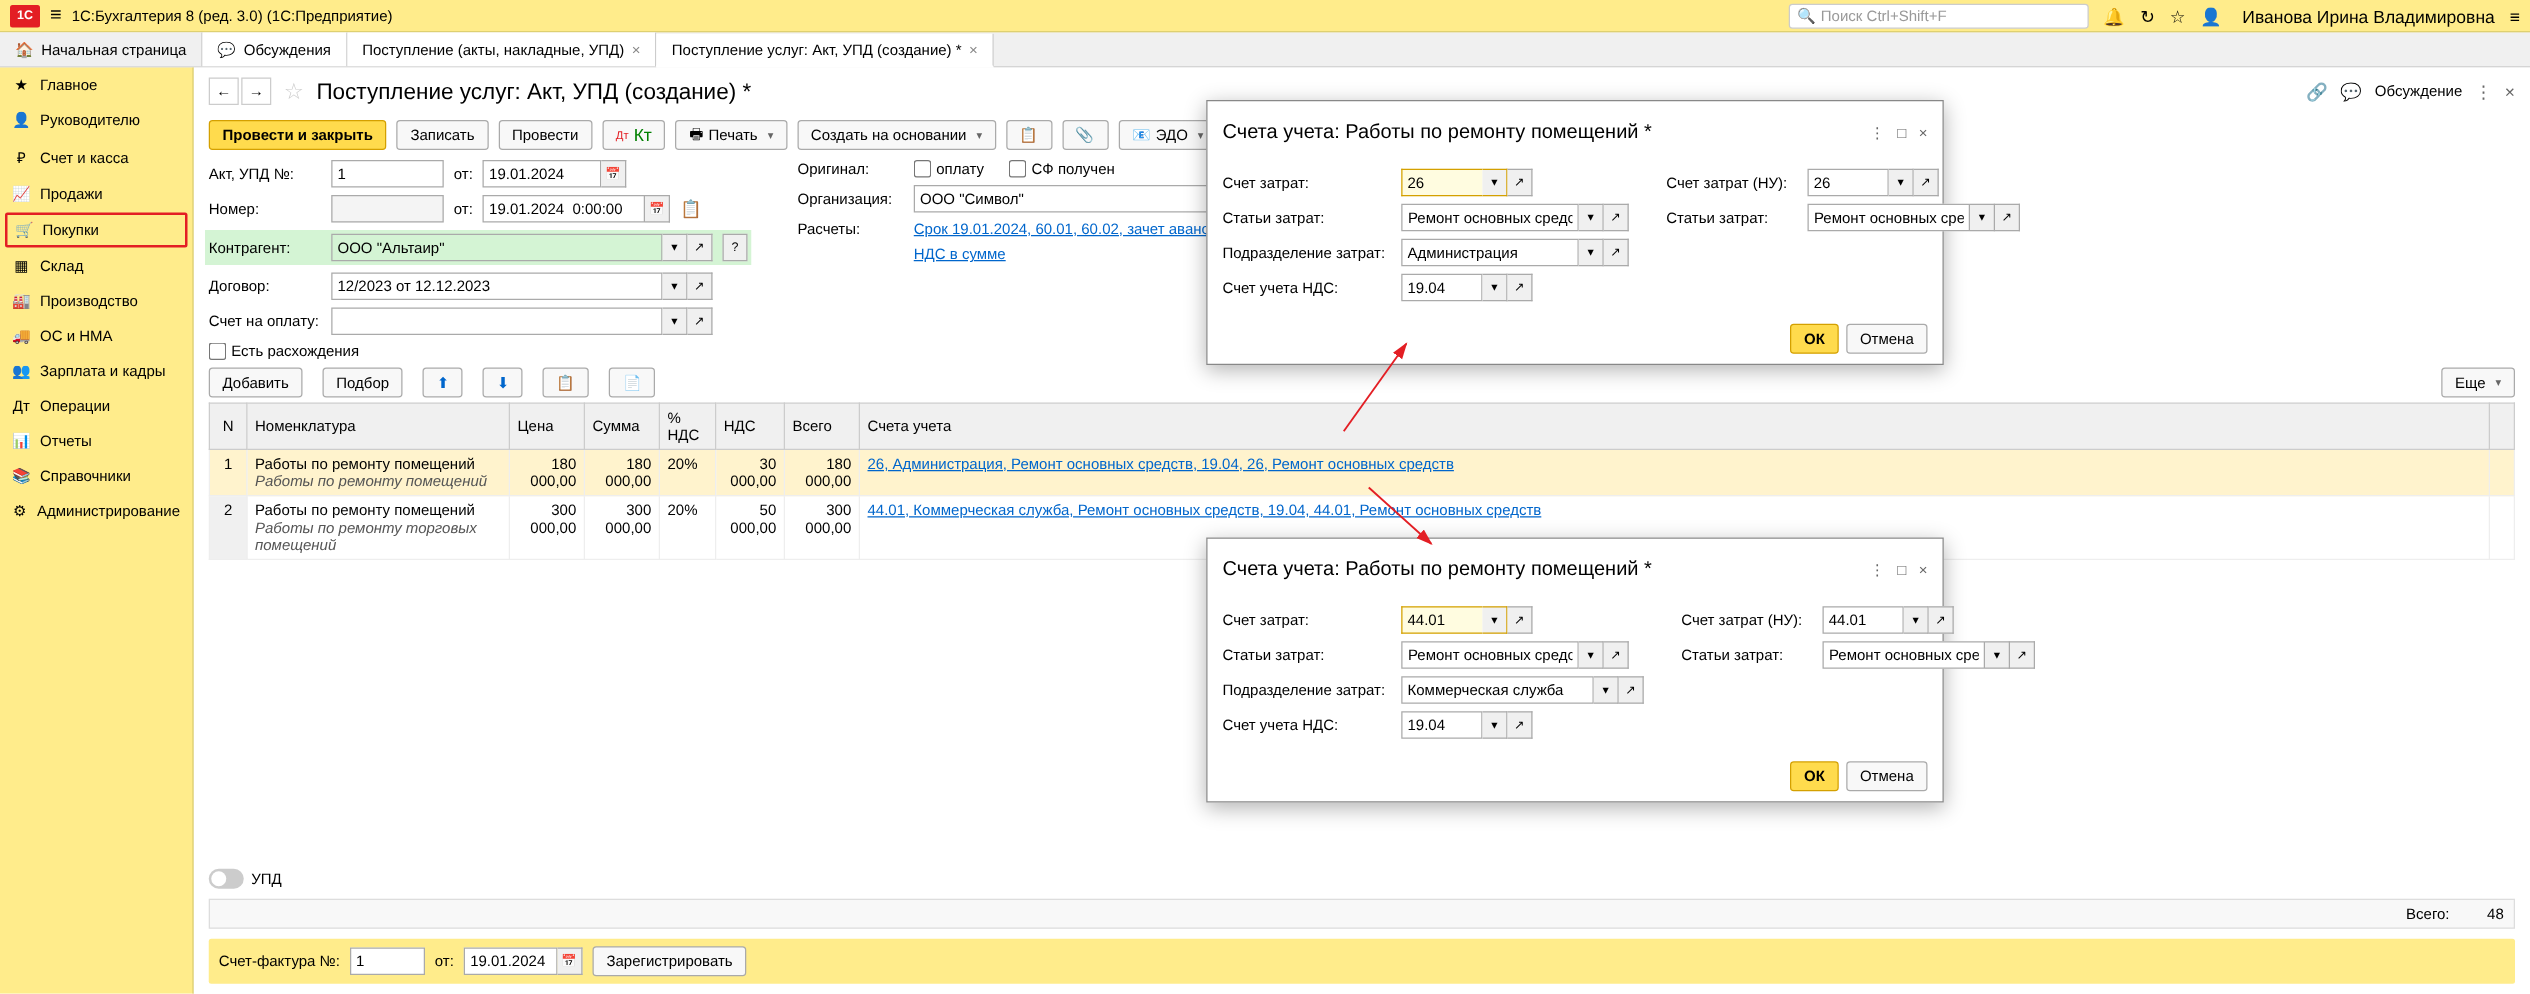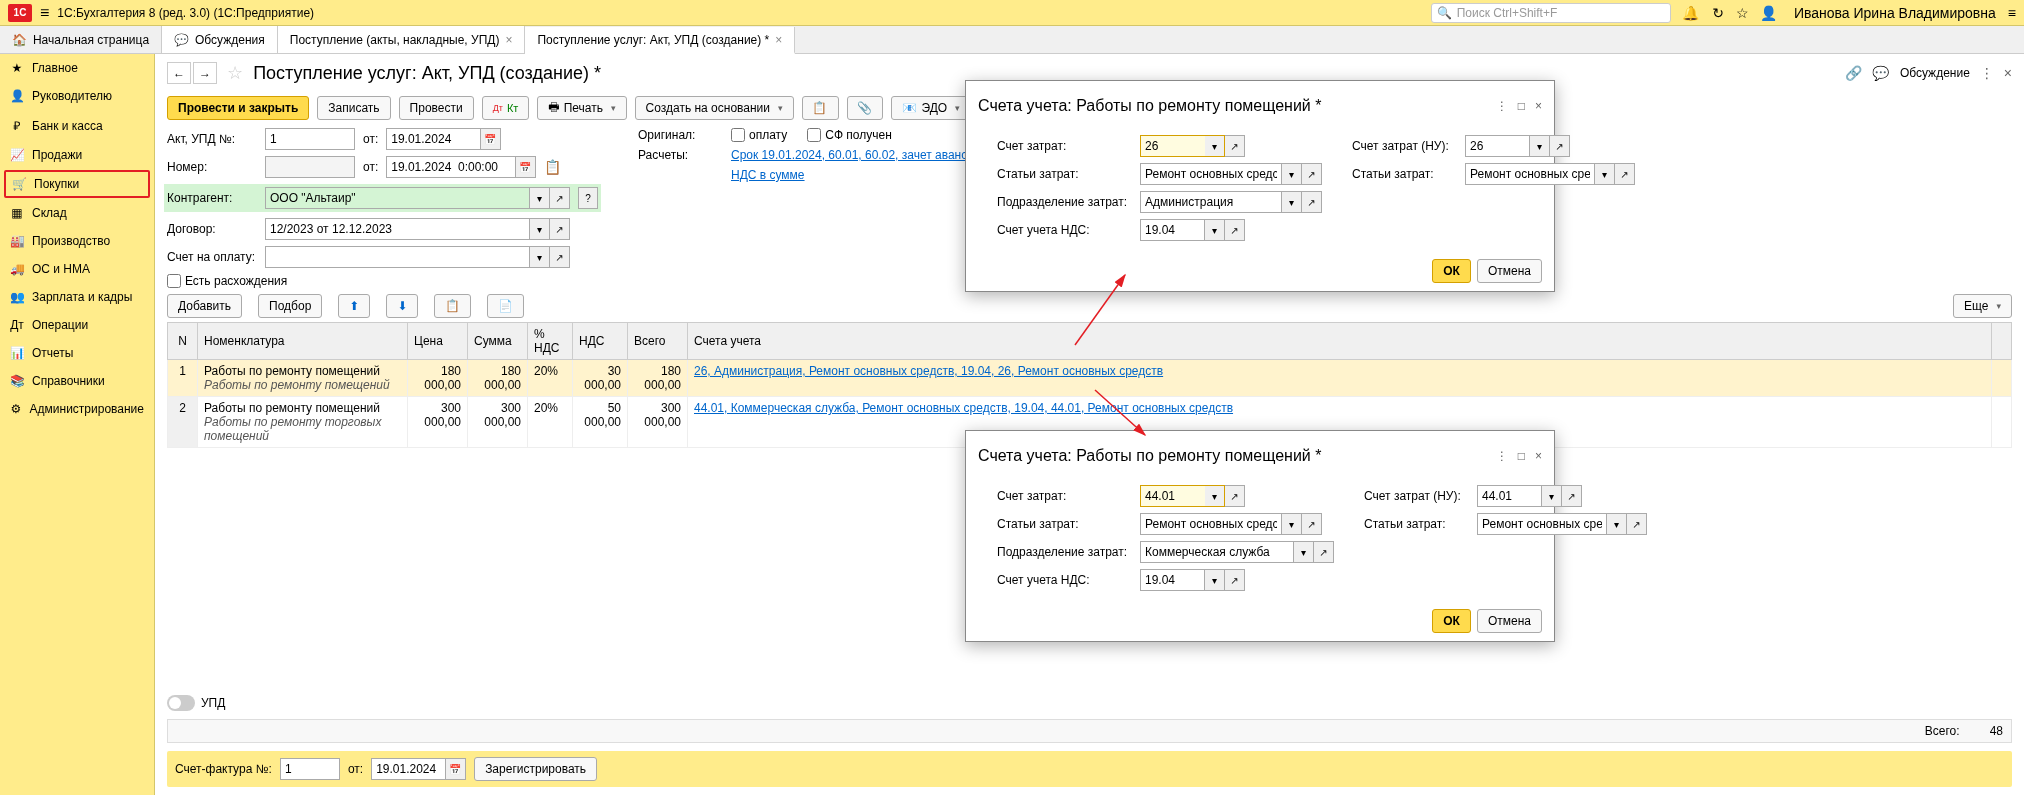--- a/index.html
+++ b/index.html
@@ -86,21 +86,21 @@
 .invoice-row { background: #ffec8b; padding: 6px 8px; display: flex; align-items: center; gap: 8px; border-radius: 2px; }
 
 
 .modal { position: absolute; background: #fff; border: 1px solid #888; box-shadow: 0 4px 16px rgba(0,0,0,0.3); }
 .modal-header { padding: 16px 12px; display: flex; align-items: center; }
 .modal-title { font-size: 16px; font-weight: normal; }
 .modal-header-icons { margin-left: auto; display: flex; gap: 10px; }
 .modal-header-icons span { cursor: pointer; color: #666; }
 .modal-body { padding: 4px 12px; }
 .modal-body .form-row .form-label { width: 135px; }
-.modal-body .two-col { display: flex; gap: 30px; margin-left: 19px; }
+.modal-body .two-col { display: flex; gap: 30px; }
 .modal-footer { padding: 8px 12px; display: flex; justify-content: flex-end; gap: 6px; }
 .input.highlight-yellow { border: 1px solid #d4a000; background: #fffce0; }
 .input-group.hl .input { border-right: none; }
 
 
 .arrow { position: absolute; pointer-events: none; }
 .arrow svg { overflow: visible; }
 </style>
 </head>
 <body>
@@ -148,21 +148,21 @@
     <div class="sidebar-item">
         <span class="sidebar-icon">★</span>
         <span>Главное</span>
       </div>
     <div class="sidebar-item">
         <span class="sidebar-icon">👤</span>
         <span>Руководителю</span>
       </div>
     <div class="sidebar-item">
         <span class="sidebar-icon">₽</span>
-        <span>Банк и касса</span>
+        <span>Счет и касса</span>
       </div>
     <div class="sidebar-item">
         <span class="sidebar-icon">📈</span>
         <span>Продажи</span>
       </div>
     <div class="sidebar-item selected">
         <span class="sidebar-icon">🛒</span>
         <span>Покупки</span>
       </div>
     <div class="sidebar-item">
@@ -216,21 +216,21 @@
         <span class="icon-btn-sm">×</span>
       </div>
     </div>
 
     <div class="toolbar">
       <button class="btn primary">Провести и закрыть</button>
       <button class="btn">Записать</button>
       <button class="btn">Провести</button>
       <button class="btn">
           <span style="color:#e31e24;font-size:9px">Дт</span>
-          <span style="color:#008000;font-size:11px">Кт</span>
+          <span style="color:#008000;font-size:14px">Кт</span>
         </button>
       <button class="btn dropdown">🖶 <span>Печать</span></button>
       <button class="btn dropdown">Создать на основании</button>
       <button class="btn">📋</button>
       <button class="btn">📎</button>
       <button class="btn dropdown">📧 <span>ЭДО</span></button>
     </div>
 
     <div style="display:flex;gap:40px">
       <div style="flex:0 0 auto">
@@ -289,20 +289,28 @@
         <div class="form-row">
           <span class="form-label-wide">Оригинал:</span>
           <label class="checkbox">
               <input type="checkbox" style="">
               <span>оплату</span>
             </label>
           <label class="checkbox" style="margin-left:12px">
               <input type="checkbox" style="">
               <span>СФ получен</span>
             </label>
+        </div>
+        <div class="form-row">
+          <span class="form-label-wide">Организация:</span>
+          <div class="input-group">
+              <input class="input org" value="ООО &quot;Символ&quot;" style="">
+              <span class="input-btn">▾</span>
+              <span class="input-btn">↗</span>
+            </div>
         </div>
         <div class="form-row">
           <span class="form-label-wide">Расчеты:</span>
           <span class="link">Срок 19.01.2024, 60.01, 60.02, зачет аванса автоматически</span>
         </div>
         <div class="form-row">
           <span class="form-label-wide"></span>
           <span class="link">НДС в сумме</span>
         </div>
       </div>

